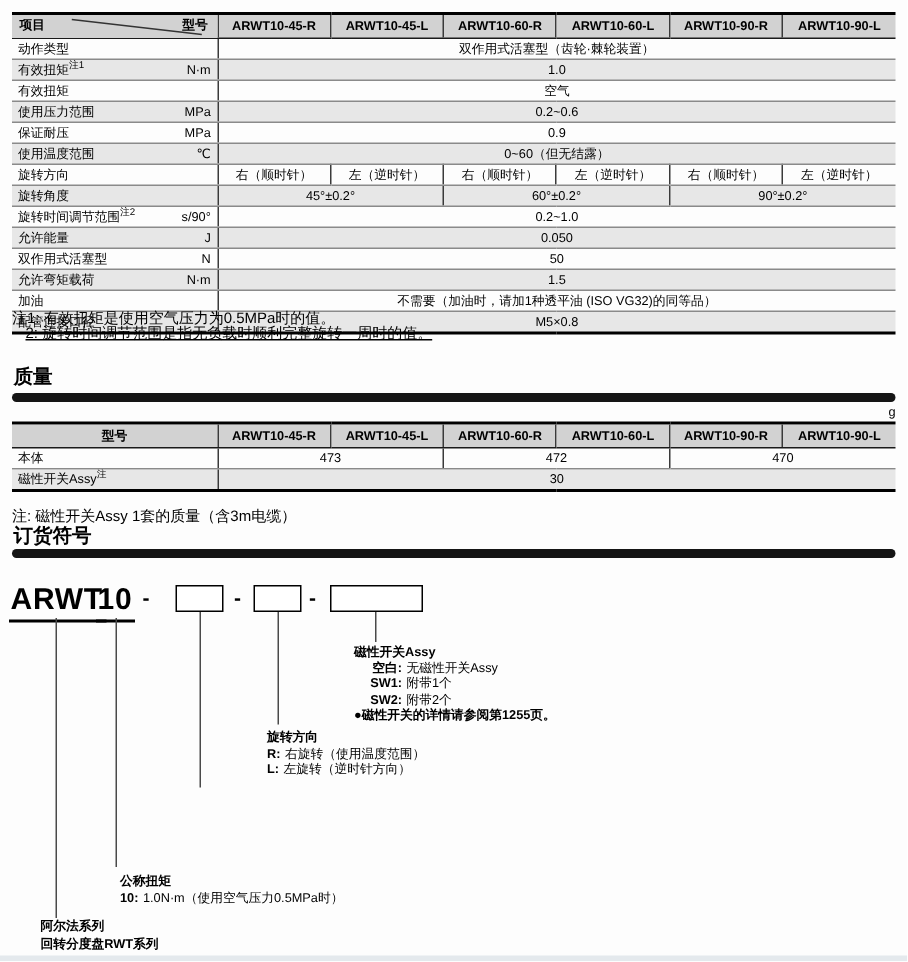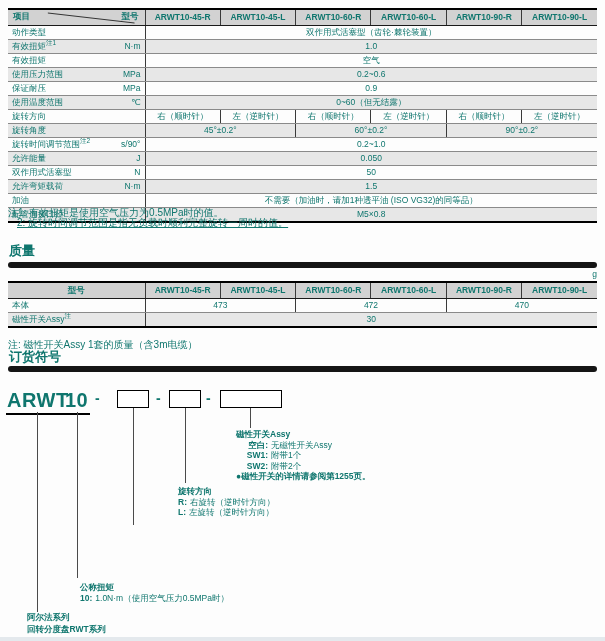--- a/index.html
+++ b/index.html
@@ -1,17 +1,17 @@
 <!DOCTYPE html>
 <html><head>
 <meta charset="utf-8">
 <style>
   html,body{margin:0;padding:0;background:#fff;}
   .page{position:relative;width:605px;height:641px;background:#fdfdfd;
-        font-family:"Liberation Sans","DejaVu Sans",sans-serif;color:#0f766e;overflow:hidden;}
+        font-family:"Liberation Sans","DejaVu Sans",sans-serif;color:#000000;overflow:hidden;}
 
   
   table{border-collapse:collapse;table-layout:fixed;width:589px;position:absolute;left:8px;}
   .spec{top:8px;}
   .mass{top:281px;}
   col.c0{width:137px;}
   th,td{font-size:8.5px;padding:0;height:13px;line-height:1.15;white-space:nowrap;overflow:hidden;}
   thead th{height:15px;background:#d2d2d2;border-top:2px solid #000;border-bottom:1px solid #1a1a1a;font-weight:bold;}
   th.mdl{border-left:1px solid #3a3a3a;}
   tbody td{border-bottom:1px solid #8a8a8a;}
@@ -294,21 +294,21 @@
     <div class="sw-entries">
       <div class="entry"><span class="code">空白:</span><span class="desc">无磁性开关Assy</span></div>
       <div class="entry"><span class="code">SW1:</span><span class="desc">附带1个</span></div>
       <div class="entry"><span class="code">SW2:</span><span class="desc">附带2个</span></div>
     </div>
     <div class="bullet">●磁性开关的详情请参阅第1255页。</div>
   </div>
 
   <div class="leg" style="left:178px;top:486px;">
     <div class="t">旋转方向</div>
-    <div class="entry"><b>R:</b><span class="desc">右旋转（逆时针方向）</span></div>
+    <div class="entry"><b>R:</b><span class="desc">右旋转（使用温度范围）</span></div>
     <div class="entry"><b>L:</b><span class="desc">左旋转（逆时针方向）</span></div>
   </div>
 
 
   <div class="leg" style="left:80px;top:582px;">
     <div class="t">公称扭矩</div>
     <div class="entry"><b>10:</b><span class="desc">1.0N·m（使用空气压力0.5MPa时）</span></div>
   </div>
 
   <div class="leg series-block" style="left:27px;top:612px;">

